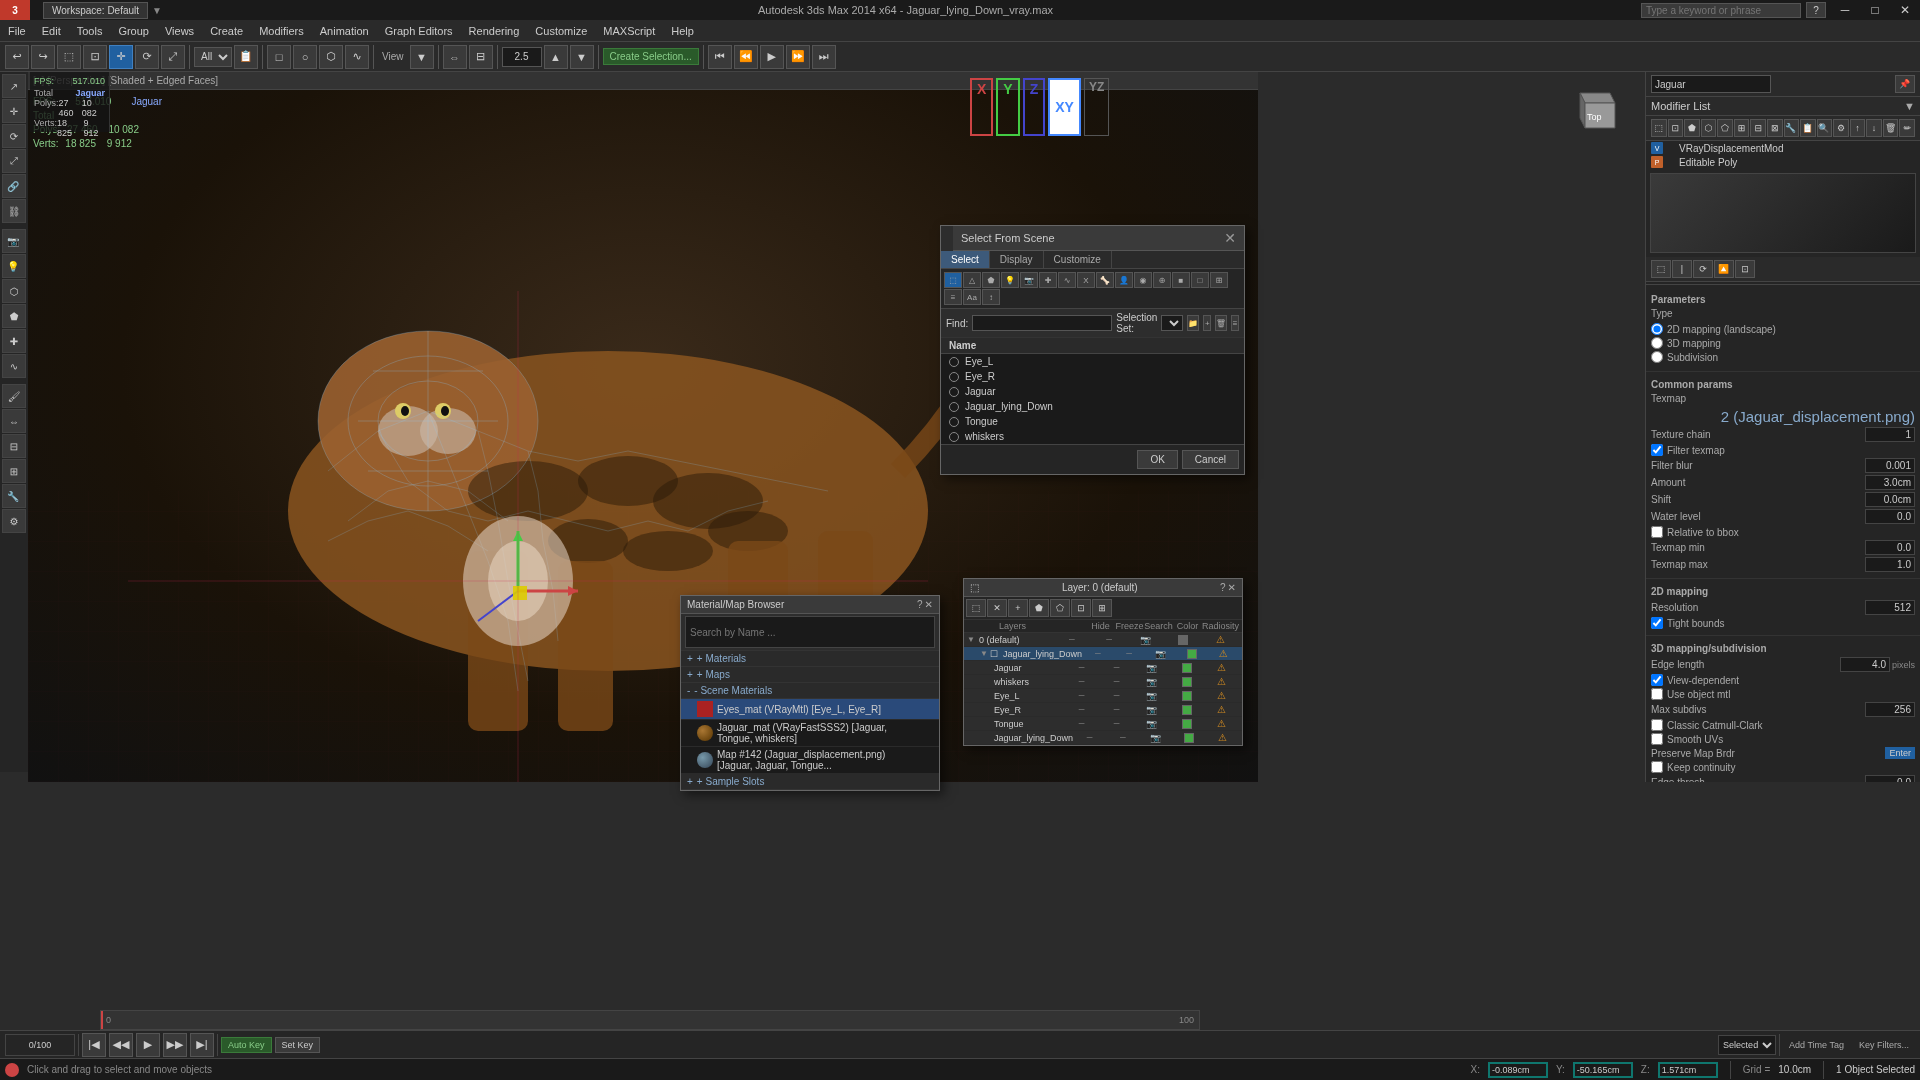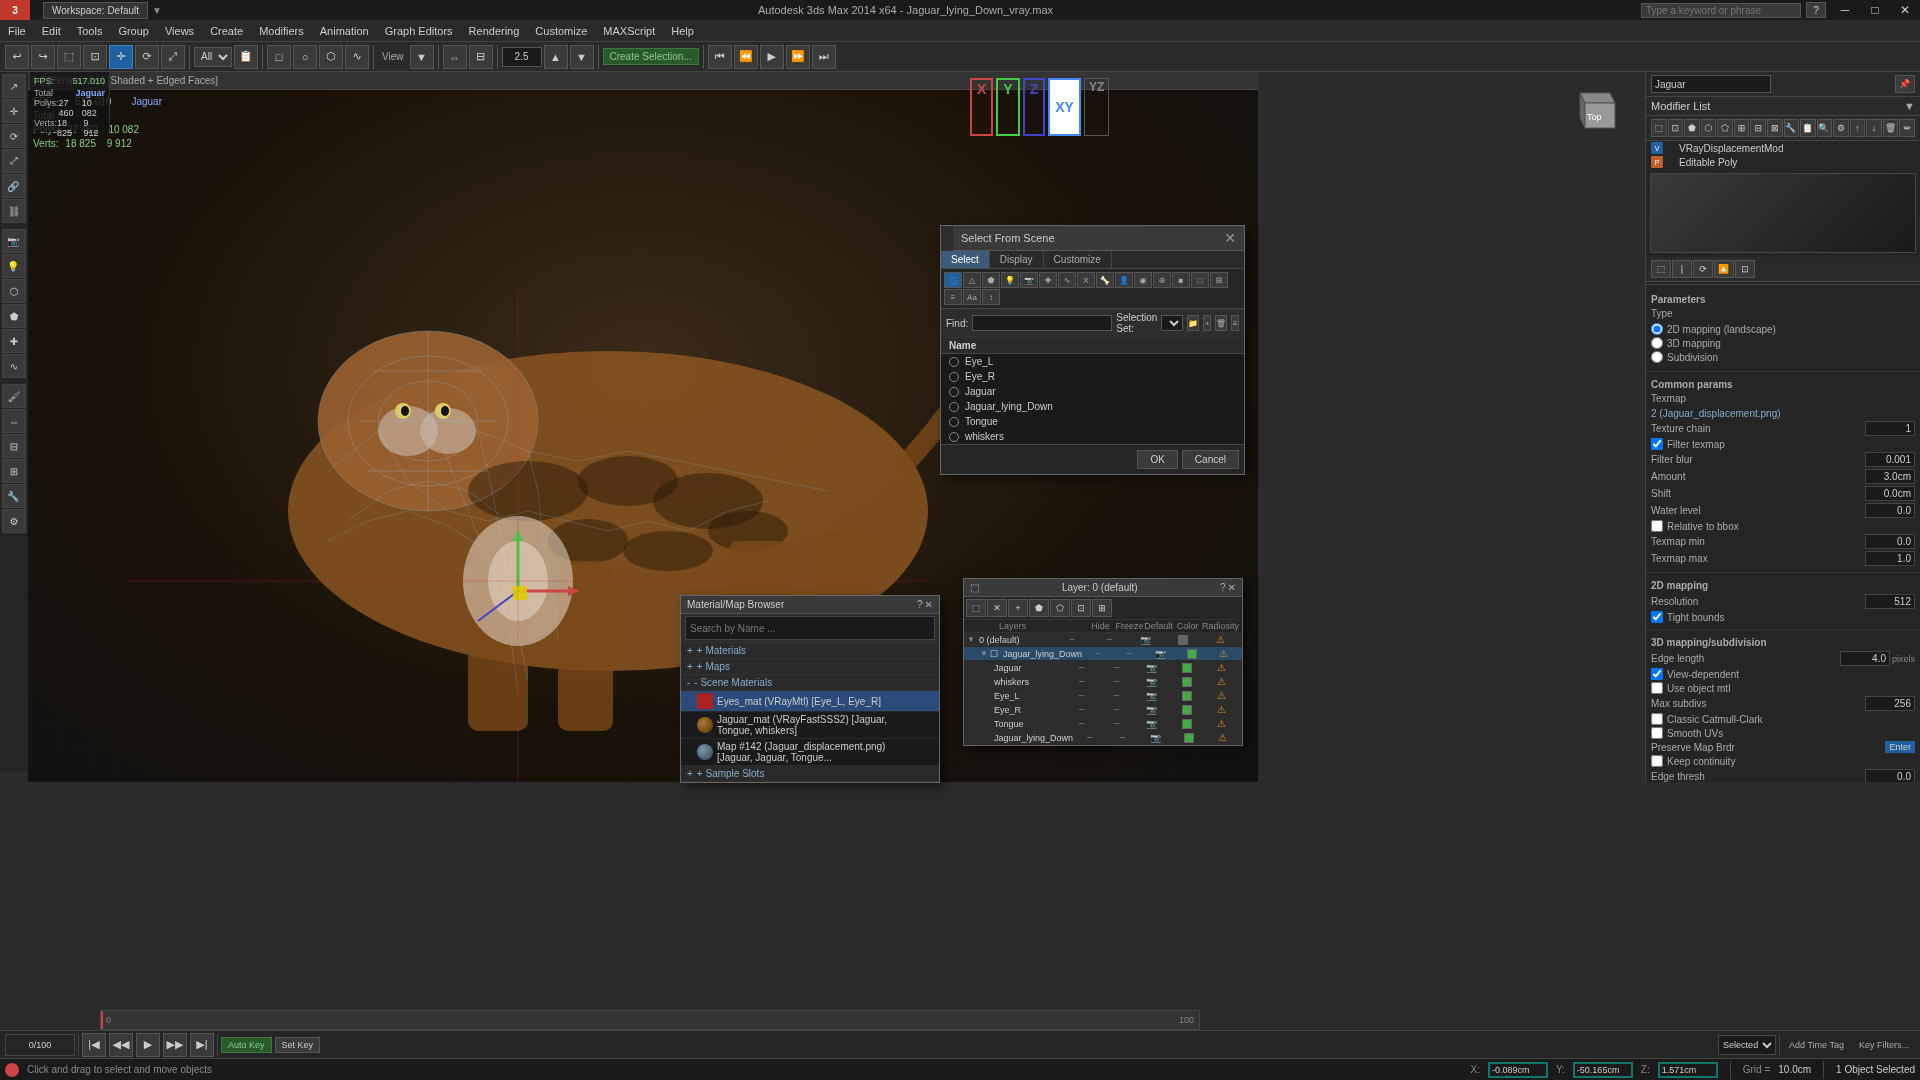--- a/index.html
+++ b/index.html
@@ -432,21 +432,21 @@
         <span>Subdivision</span>
       </div>
     </div>
   </div>
 
   <div class="rpanel-section">
     <div class="section-title">Common params</div>
     <div class="rpanel-row">
       <span class="rpanel-label">Texmap</span>
     </div>
-    <div style="font-size:10px;color:#88aacc;padding:2px 0;cursor:pointer;">2 (Jaguar_displacement.png)</div>
+    <div style="font-size:15px;color:#88aacc;padding:2px 0;cursor:pointer;text-align:right;">2 (Jaguar_displacement.png)</div>
     <div class="rpanel-row">
       <span class="rpanel-label">Texture chain</span>
       <input class="rpanel-value" value="1" style="width: 30px;">
     </div>
     <div class="checkbox-row">
       <input type="checkbox" checked="" style="">
       <span>Filter texmap</span>
     </div>
     <div class="rpanel-row">
       <span class="rpanel-label">Filter blur</span>
@@ -613,21 +613,21 @@
 
 <div id="mat-browser">
   <div class="dlg-title">
     <span>Material/Map Browser</span>
     <div style="display:flex;gap:2px;">
       <span style="cursor:pointer;color:#aaa;">?</span>
       <span style="cursor:pointer;color:#aaa;">✕</span>
     </div>
   </div>
   <div style="padding:2px 4px;border-bottom:1px solid #333;">
-    <input style="width: 100%; background: rgb(26, 26, 26); border: 1px solid rgb(68, 68, 68); color: rgb(136, 136, 136); font-size: 10px; padding: 1px 4px; height: 24px;" placeholder="Search by Name ...">
+    <input style="width: 100%; background: rgb(26, 26, 26); border: 1px solid rgb(68, 68, 68); color: rgb(136, 136, 136); font-size: 10px; padding: 1px 4px; height: 32px;" placeholder="Search by Name ...">
   </div>
   <div class="mat-section">
     <span>+</span>
     <span>+ Materials</span>
   </div>
   <div class="mat-section">
     <span>+</span>
     <span>+ Maps</span>
   </div>
   <div class="mat-section">
@@ -667,21 +667,21 @@
     <div class="layers-btn">+</div>
     <div class="layers-btn">⬟</div>
     <div class="layers-btn">⬠</div>
     <div class="layers-btn">⊡</div>
     <div class="layers-btn">⊞</div>
   </div>
   <div class="layer-header-row">
     <div style="flex:3;font-size:9px;color:#888;margin-left:32px;">Layers</div>
     <div class="layer-col">Hide</div>
     <div class="layer-col">Freeze</div>
-    <div class="layer-col">Default</div>
+    <div class="layer-col">Search</div>
     <div class="layer-col">Color</div>
     <div class="layer-col">Radiosity</div>
   </div>
 
   <div class="layer-item">
     <span class="layer-arrow">▼</span>
     <span class="layer-name">0 (default)</span>
     <div class="layer-cell">
         <span class="layer-hide-btn">─</span>
       </div>

